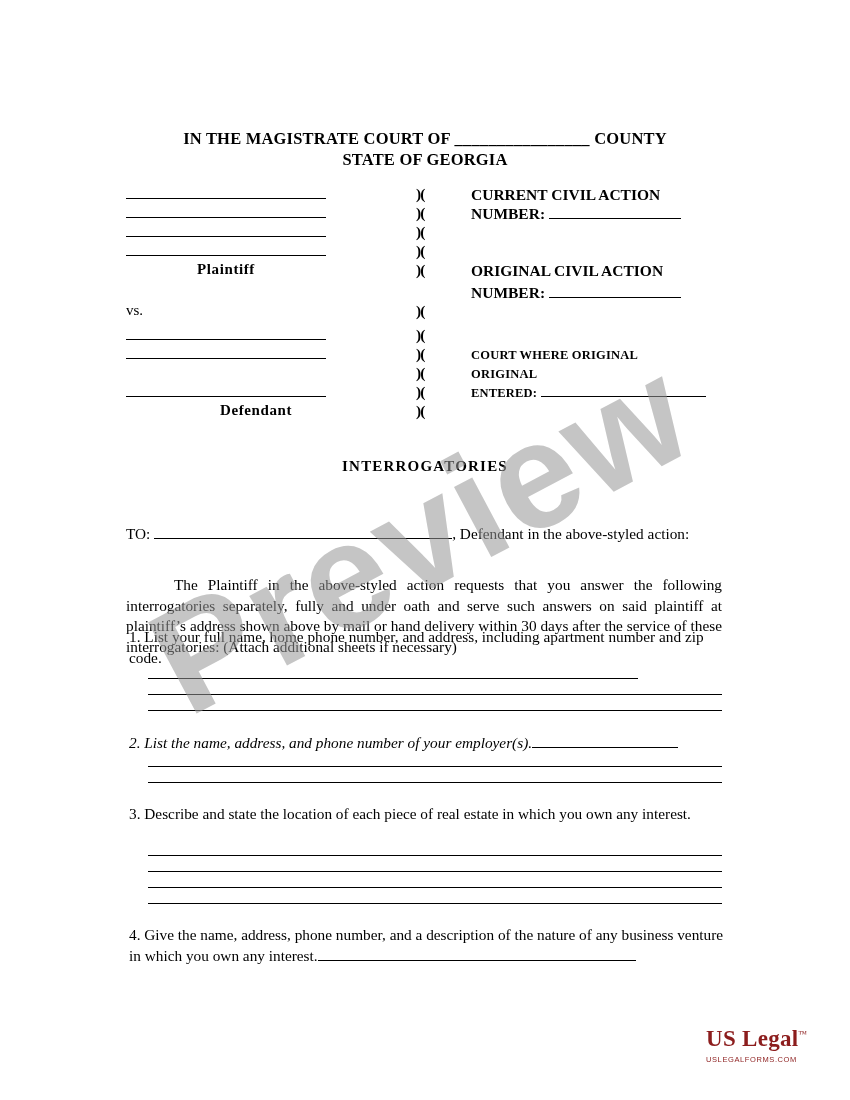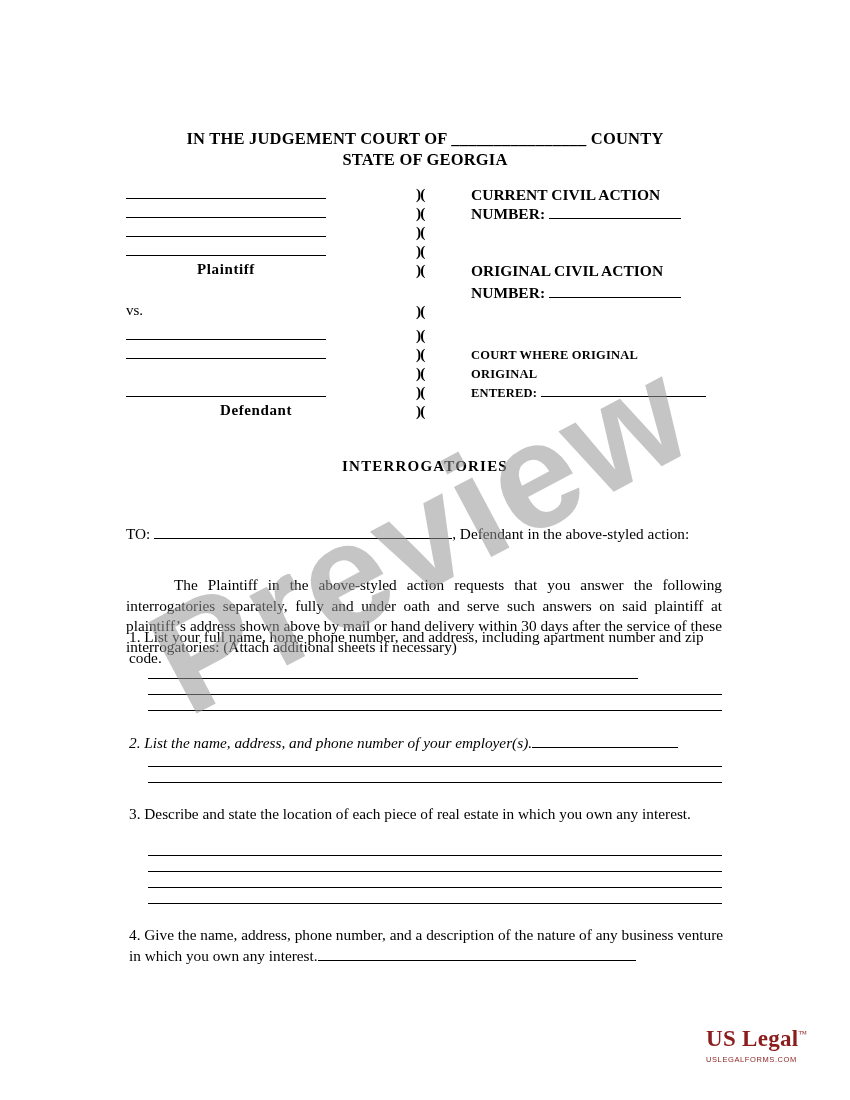--- a/index.html
+++ b/index.html
@@ -183,21 +183,21 @@
     color: #8c1d1d;
     letter-spacing: 0.6px;
   }
 </style>
 </head>
 <body>
 
 <div class="page">
 
   <div class="doc-head">
-    <div>IN THE JUDGEMENT COURT OF ________________ COUNTY</div>
+    <div>IN THE MAGISTRATE COURT OF ________________ COUNTY</div>
     <div>STATE OF GEORGIA</div>
   </div>
 
   <div class="caption">
 
     <div class="cap-row">
       <span class="cap-line"></span>
       <span class="cap-paren">)(</span>
       <span class="cap-right rt-big">CURRENT CIVIL ACTION</span>
     </div>

